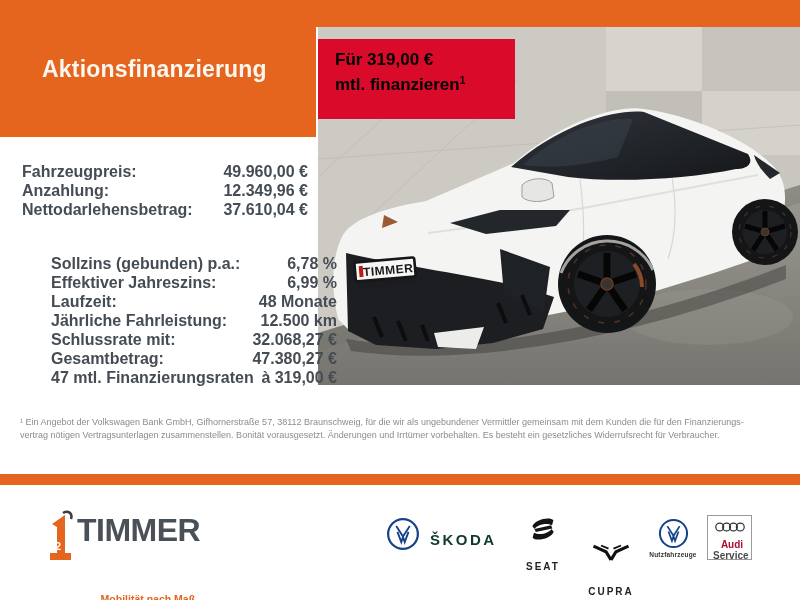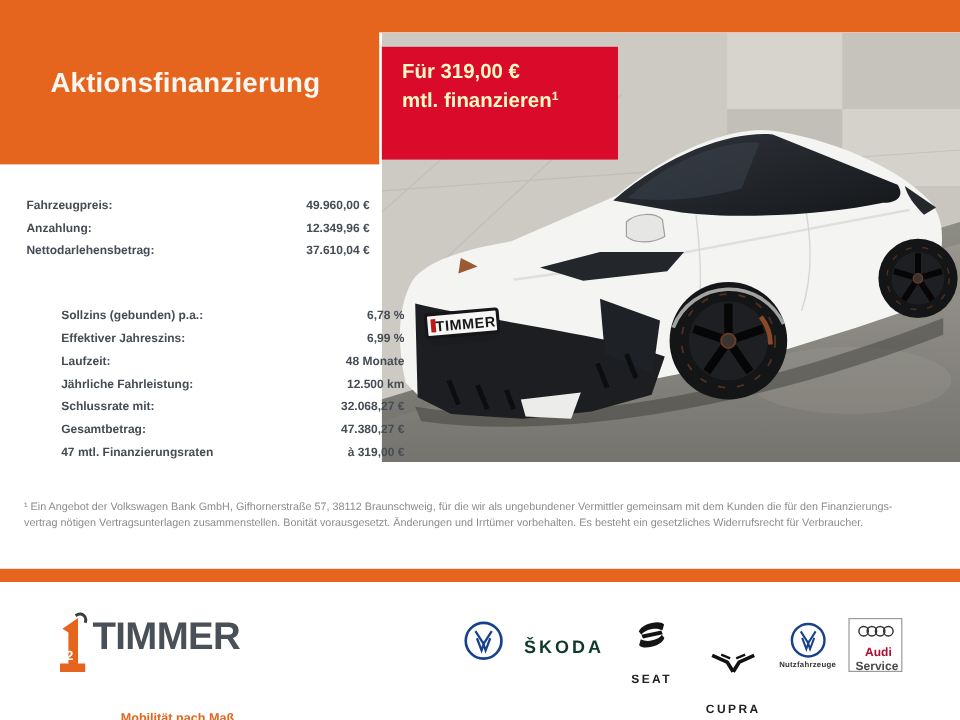--- a/index.html
+++ b/index.html
@@ -7,47 +7,47 @@
          font-family:"Liberation Sans",sans-serif;}
 
   
   .topbar{position:absolute;left:0;top:0;width:800px;height:27px;background:var(--orange,#E5651F);}
   .header-block{position:absolute;left:0;top:0;width:316px;height:137px;background:var(--orange,#E5651F);text-align:right;}
   .page-title{position:absolute;left:42px;top:56px;font-size:23px;font-weight:700;color:#FAF6F0;letter-spacing:.2px;}
 
   
   .photo{position:absolute;left:318px;top:27px;width:482px;height:358px;overflow:hidden;}
   .photo svg{display:block;}
-  .offer-box{position:absolute;left:0;top:12px;width:197px;height:94px;background:var(--red,#DA0A2A);
-             color:#fef9c3;font-weight:700;font-size:17px;line-height:21px;padding:10px 0 0 17px;box-sizing:border-box;}
+  .offer-box{position:absolute;left:0;top:12px;width:197px;height:80px;background:var(--red,#DA0A2A);
+             color:#000000;font-weight:700;font-size:17px;line-height:21px;padding:10px 0 0 17px;box-sizing:border-box;}
   .offer-box sup{font-size:10px;vertical-align:6px;}
 
   
   .ftable{position:absolute;left:22px;width:286px;color:var(--text-dark,#454C54);}
   .ftable1{top:162px;}
   .ftable2{top:254px;margin-left:29px;}
-  .frow{display:flex;justify-content:space-between;font-size:10px;font-weight:700;line-height:19px;}
+  .frow{display:flex;justify-content:space-between;font-size:16px;font-weight:700;line-height:19px;}
   .fvalue{text-align:right;}
 
   
   .disclaimer{position:absolute;left:20px;top:416px;width:770px;color:var(--text-gray,#8C8C8C);
               font-size:9px;line-height:12.5px;white-space:nowrap;}
 
   
   .divider{position:absolute;left:0;top:474px;width:800px;height:11px;background:var(--orange,#E5651F);}
   .dealer-icon{position:absolute;left:46px;top:510px;}
   .dealer-name{position:absolute;left:77px;top:512px;font-size:32px;font-weight:700;
                color:var(--dealer-gray,#4A5057);letter-spacing:-.5px;}
   .dealer-tagline{position:absolute;left:77px;top:549px;width:121px;text-align:right;
                   font-size:10.5px;font-weight:700;color:var(--orange,#E5651F);margin-top:44px;}
 
   .brand{position:absolute;text-align:center;}
   .brand .bi{display:block;margin:0 auto;}
   .brand-label{font-size:10px;font-weight:700;letter-spacing:2px;color:#222;margin-top:19px;}
-  .skoda-wordmark{position:absolute;left:430px;top:531px;width:80px;text-align:center;
+  .skoda-wordmark{position:absolute;left:430px;top:531px;width:80px;
                   font-size:15px;font-weight:800;letter-spacing:2.5px;color:var(--skoda-green,#0E3A2C);}
   .nutz-label{font-size:6.5px;font-weight:700;letter-spacing:.2px;color:#333;margin-top:2px;}
   .audi-box{position:absolute;left:707px;top:515px;width:45px;height:45px;border:1px solid #9a9a9a;
             box-sizing:border-box;text-align:center;padding-top:3px;}
   .audi-line1{font-size:10px;font-weight:700;color:var(--audi-red,#B00A2E);line-height:11px;margin-top:2px;text-align:center;padding-left:5px;}
   .audi-line2{font-size:10px;font-weight:700;color:#4a4a4a;line-height:11px;text-align:left;padding-left:5px;}
 </style>
 </head>
 <body>
 

